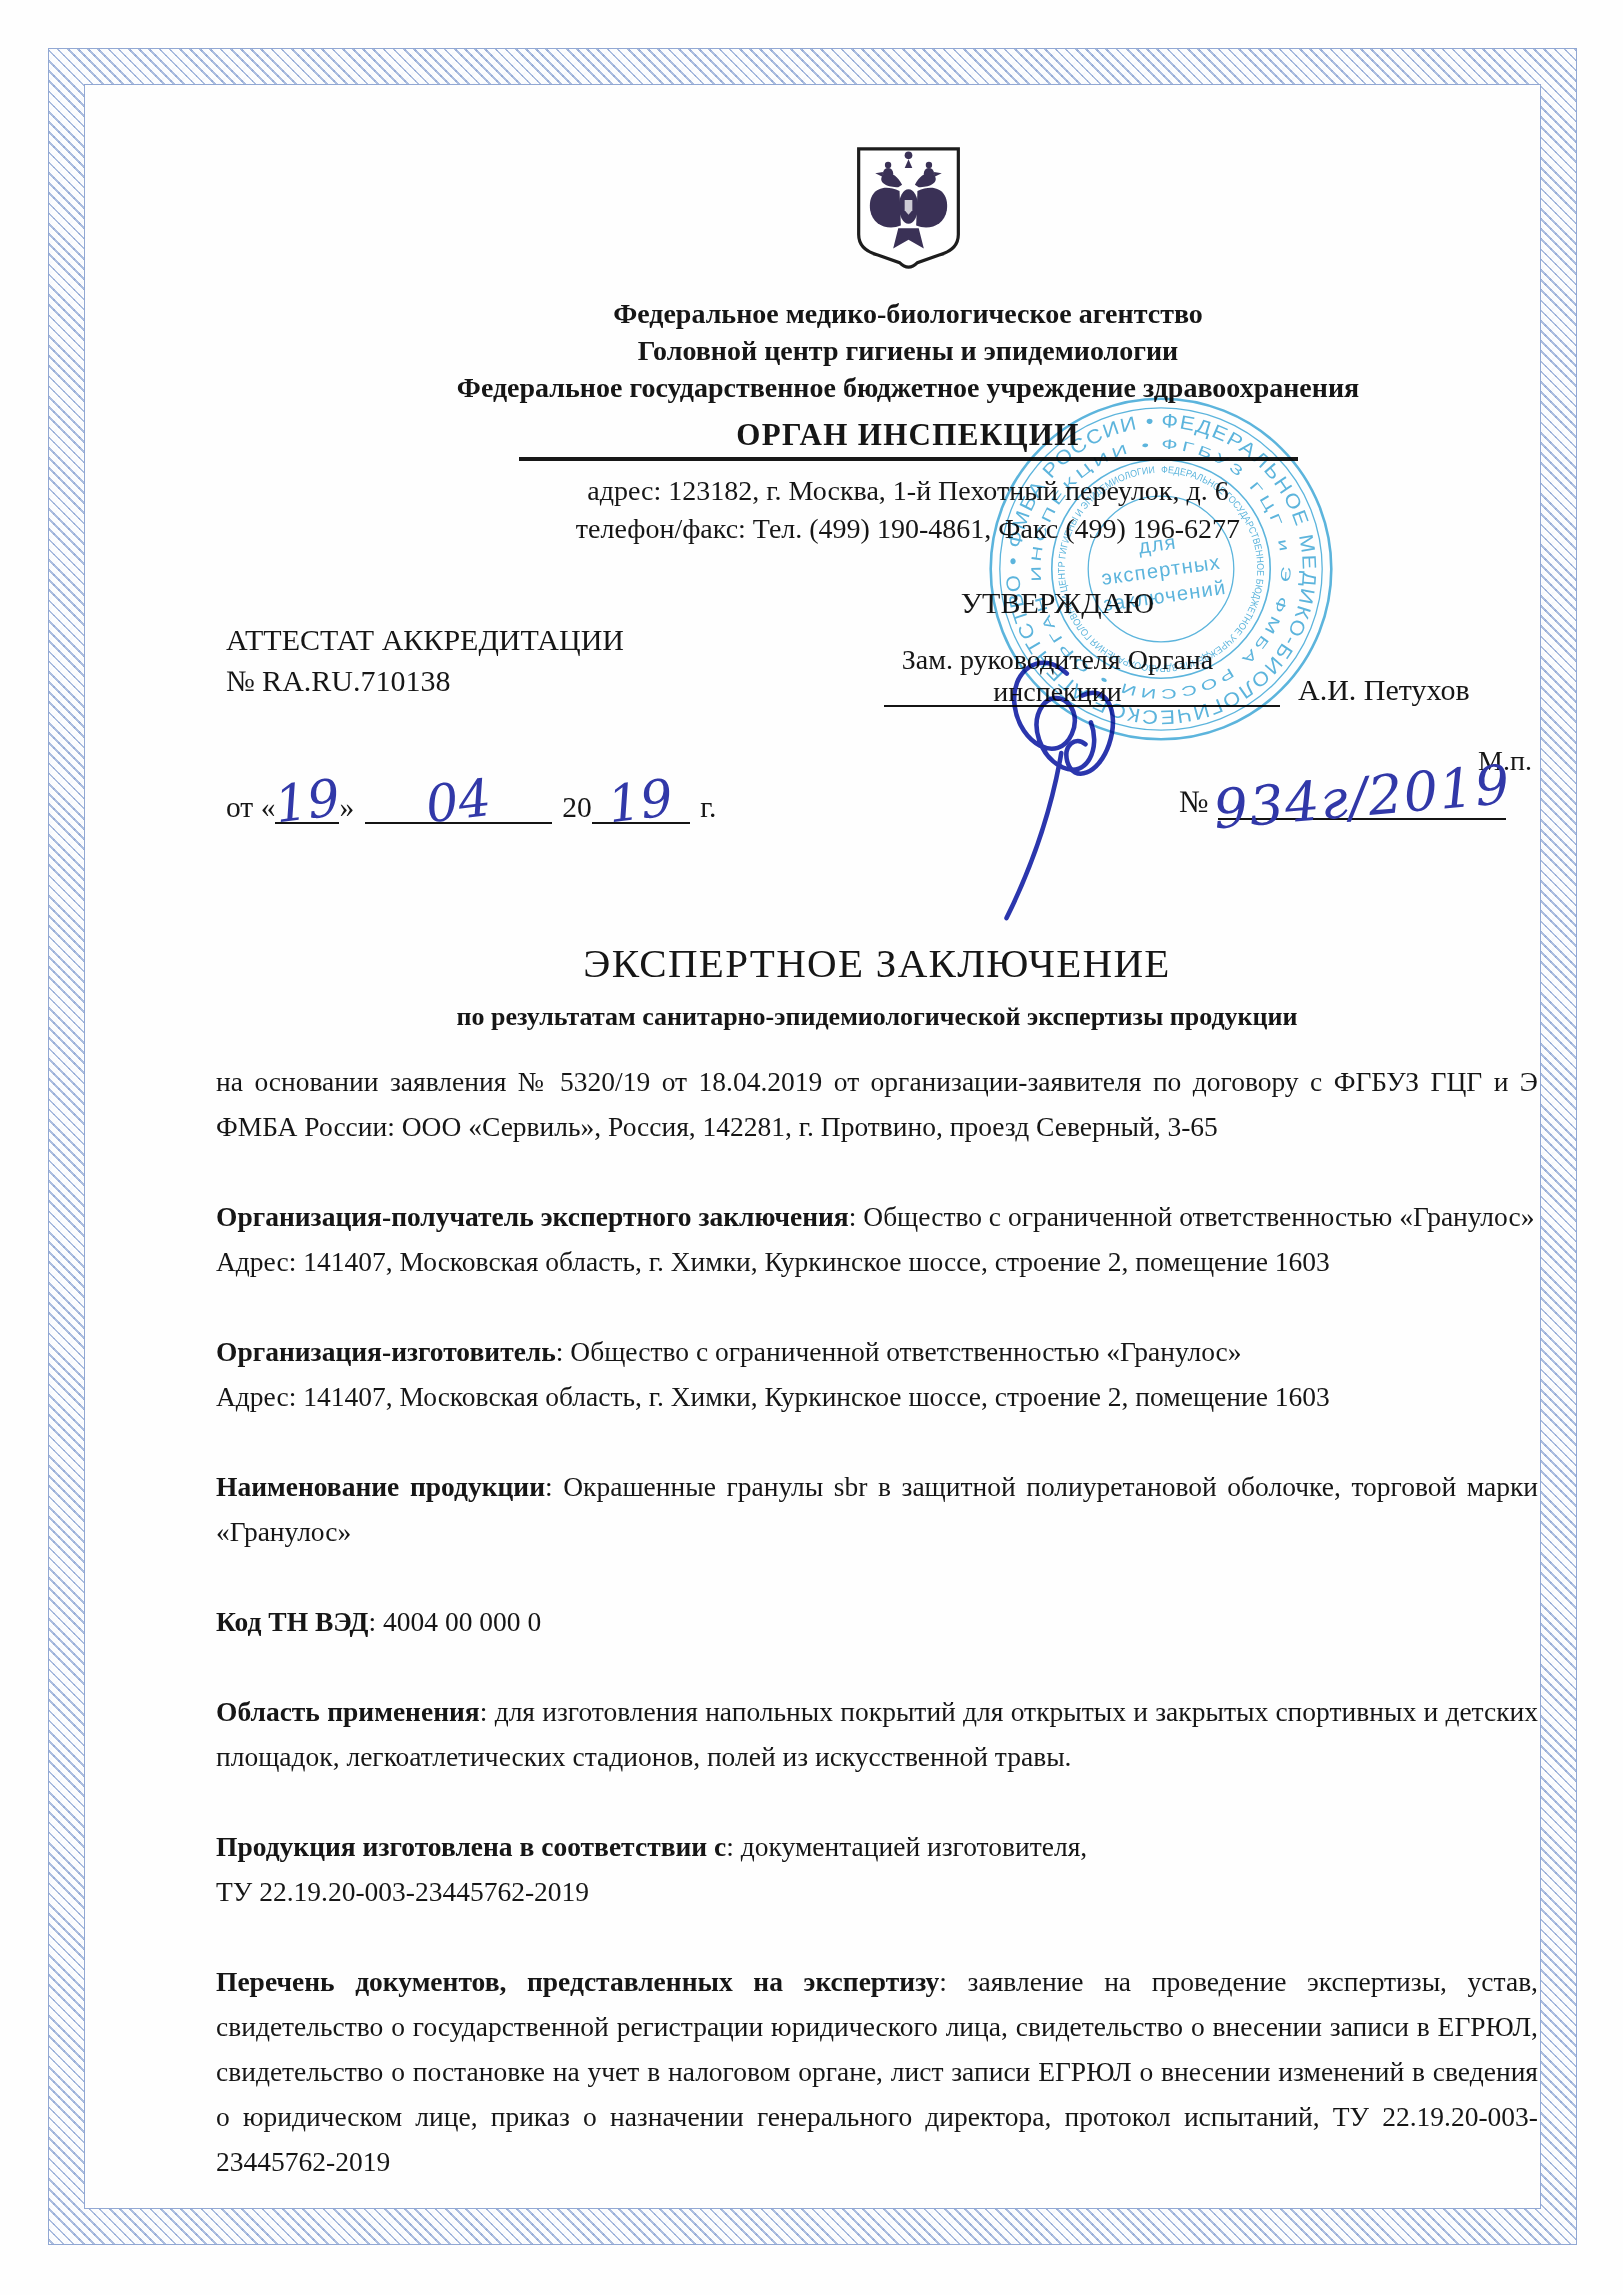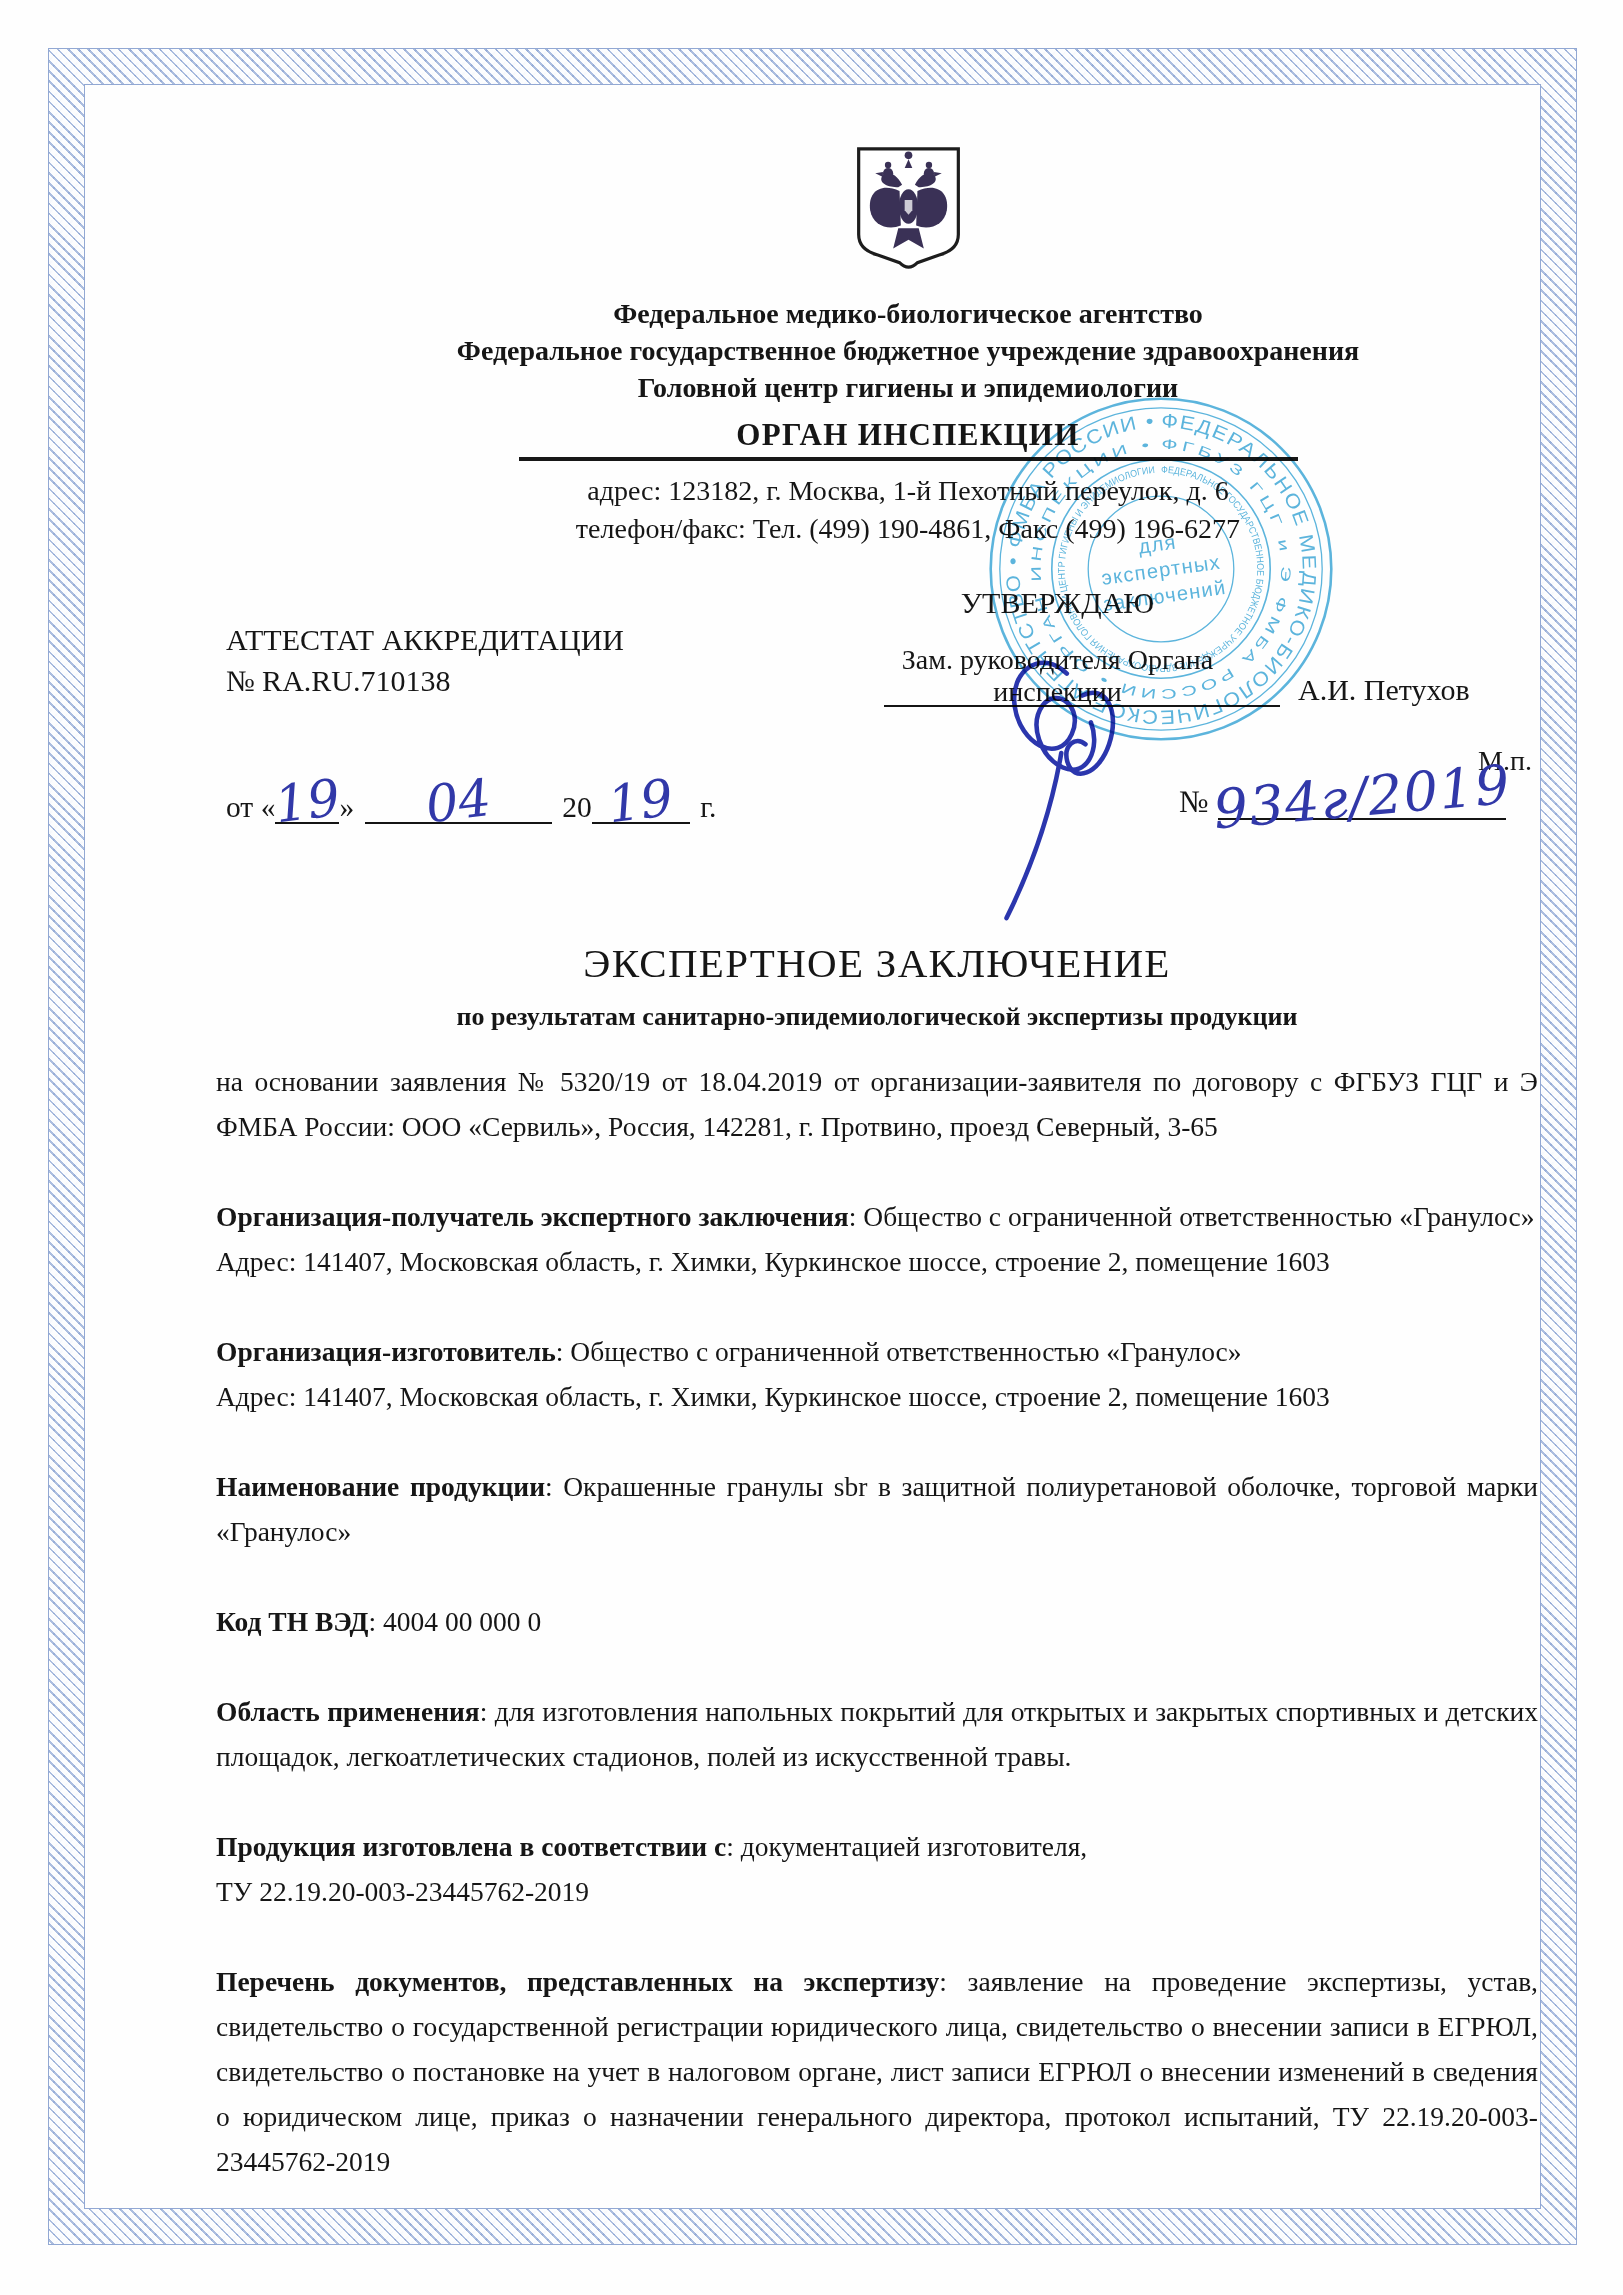--- a/index.html
+++ b/index.html
@@ -87,22 +87,22 @@
         <circle cx="58" cy="31" r="5"></circle>
           <circle cx="122" cy="31" r="5"></circle>
           <circle cx="90" cy="16" r="6"></circle>
         <path d="M76 72 C46 58 26 74 30 102 C34 126 58 134 78 126 Z"></path>
         <path d="M104 72 C134 58 154 74 150 102 C146 126 122 134 102 126 Z"></path>
         <path d="M74 130 L106 130 L114 162 L90 148 L66 162 Z"></path>
       </g>
       <path d="M84 86 h12 v16 l-6 7 l-6 -7 Z" fill="#ffffff" opacity=".75"></path>
     </svg>
     <div class="agency-line">Федеральное медико-биологическое агентство</div>
+    <div class="agency-line">Головной центр гигиены и эпидемиологии</div>
     <div class="agency-line">Федеральное государственное бюджетное учреждение здравоохранения</div>
-    <div class="agency-line">Головной центр гигиены и эпидемиологии</div>
     <div class="org-title">ОРГАН ИНСПЕКЦИИ</div>
     <div class="org-underline"></div>
     <div class="addr-line">адрес: 123182, г. Москва, 1-й Пехотный переулок, д. 6</div>
     <div class="addr-line">телефон/факс: Тел. (499) 190-4861, Факс (499) 196-6277</div>
   </div>
 
   <div class="content accred">
     <div>АТТЕСТАТ АККРЕДИТАЦИИ</div>
     <div>№ RA.RU.710138</div>
   </div>

